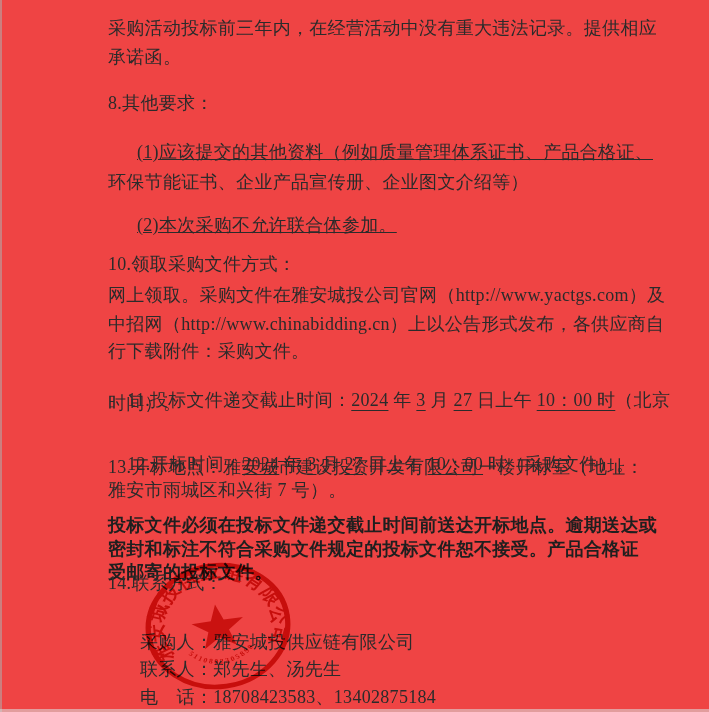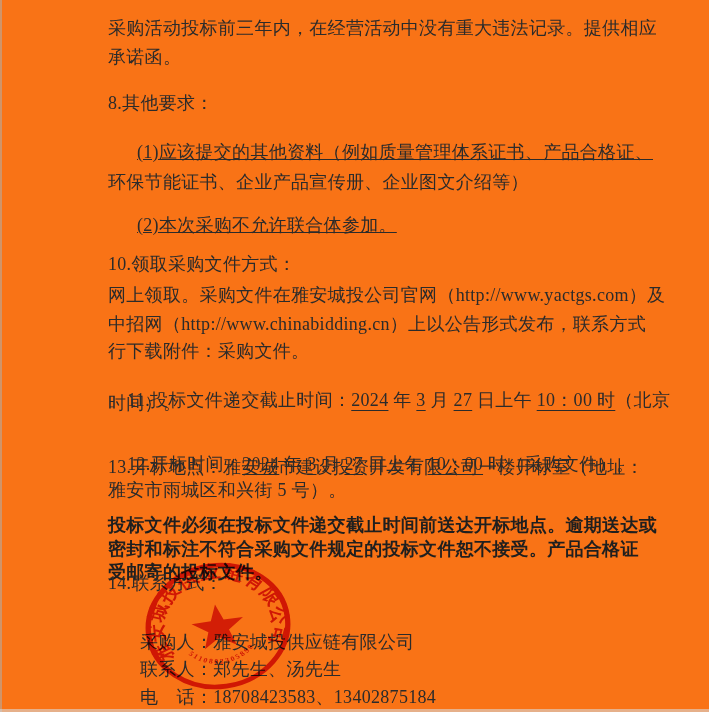--- a/index.html
+++ b/index.html
@@ -1,20 +1,20 @@
 <!DOCTYPE html>
 <html><head>
 <meta charset="utf-8">
 <style>
   html, body { margin: 0; padding: 0; }
   .page {
     position: relative;
     width: 709px;
     height: 712px;
-    background: #f97316;
+    background: #ef4444;
     overflow: hidden;
     font-family: "Liberation Serif", "DejaVu Serif", serif;
   }
   .line {
     position: absolute;
     left: 108px;
     white-space: pre;
     font-size: 18px;
     line-height: 22px;
     color: #2b2b2b;
@@ -60,34 +60,34 @@
 
   <div class="line" style="top:92px">8.其他要求：</div>
 
   <div class="line indent1" style="top:141px">(1)应该提交的其他资料（例如质量管理体系证书、产品合格证、</div>
   <div class="line" style="top:171px">环保节能证书、企业产品宣传册、企业图文介绍等）</div>
 
   <div class="line indent1" style="top:214px">(2)本次采购不允许联合体参加。</div>
 
   <div class="line" style="top:253px">10.领取采购文件方式：</div>
   <div class="line" style="top:284px">网上领取。采购文件在雅安城投公司官网（http://www.yactgs.com）及</div>
-  <div class="line" style="top:313px">中招网（http://www.chinabidding.cn）上以公告形式发布，联系方式</div>
+  <div class="line" style="top:313px">中招网（http://www.chinabidding.cn）上以公告形式发布，各供应商自</div>
   <div class="line" style="top:340px">行下载附件：采购文件。</div>
 
   <div class="line" style="top:367px">
     <span>11.投标文件递交截止时间：</span><span class="u">2024</span><span> 年 </span><span class="u">3</span><span> 月 </span><span class="u">27</span><span> 日上午 </span><span class="u">10：00 时</span><span>（北京</span>
   </div>
   <div class="line" style="top:392px">时间）。</div>
 
   <div class="line" style="top:431px">
     <span>12.开标时间：</span><span class="u">2024</span><span> 年 </span><span class="u">3</span><span> 月 </span><span class="u">27</span><span> 日上午 </span><span class="u">10：00</span><span> 时（采购文件）。</span>
   </div>
 
   <div class="line" style="top:456px">13.开标地点：雅安城市建设投资开发有限公司一楼开标室（地址：</div>
-  <div class="line" style="top:479px">雅安市雨城区和兴街 5 号）。</div>
+  <div class="line" style="top:479px">雅安市雨城区和兴街 7 号）。</div>
 
   <div class="line bold" style="top:514px">投标文件必须在投标文件递交截止时间前送达开标地点。逾期送达或</div>
   <div class="line bold" style="top:538px">密封和标注不符合采购文件规定的投标文件恕不接受。产品合格证</div>
   <div class="line bold" style="top:561px">受邮寄的投标文件。</div>
 
   <div class="line" style="top:572px">14.联系方式：</div>
   <div class="line indent2" style="top:631px">采购人：雅安城投供应链有限公司</div>
   <div class="line indent2" style="top:658px">联系人：郑先生、汤先生</div>
   <div class="line indent2" style="top:686px">电　话：18708423583、13402875184</div>
 

